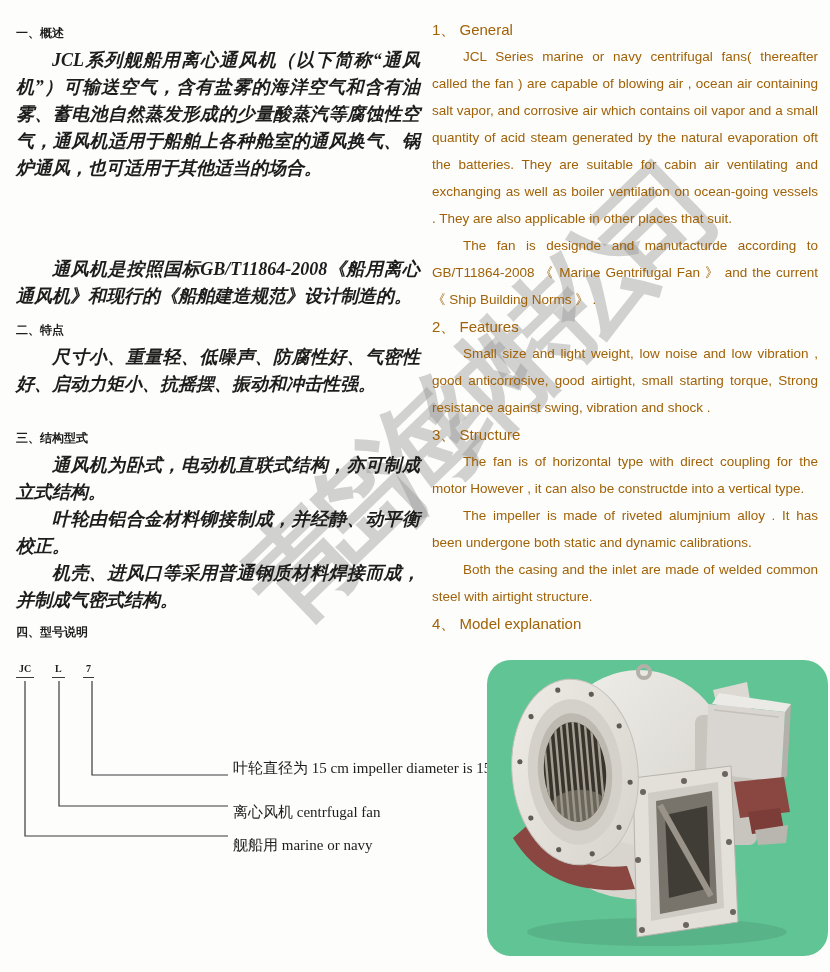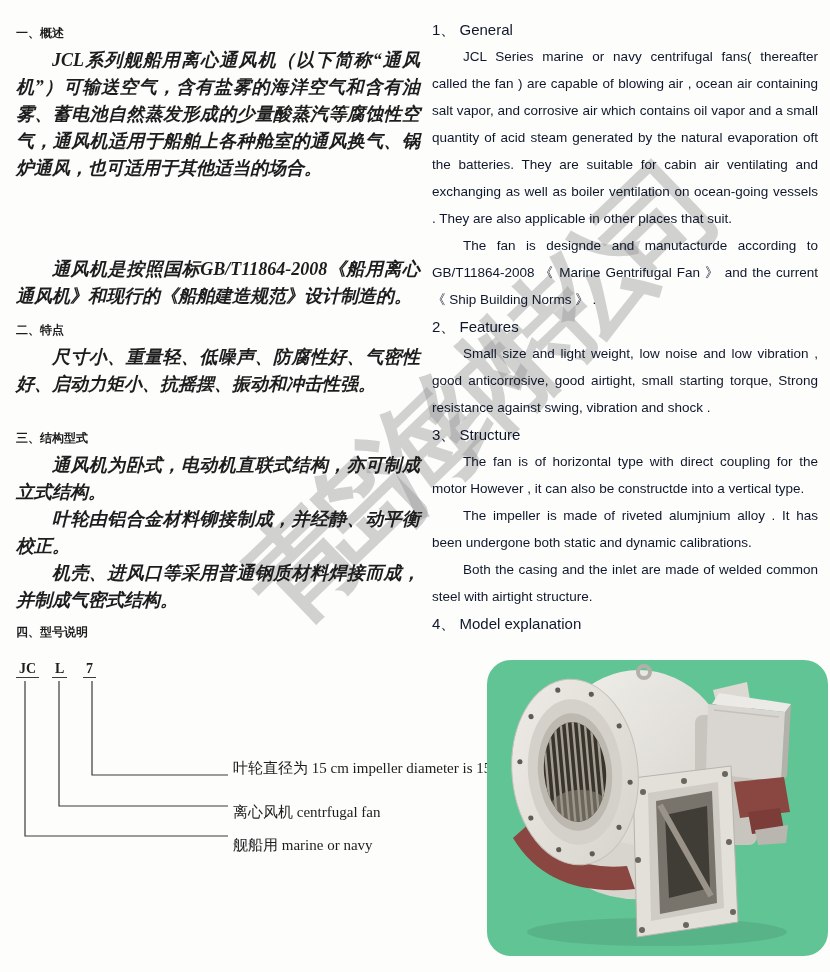--- a/index.html
+++ b/index.html
@@ -24,29 +24,29 @@
   .col-cn h3 { margin:0; font-size:12px; line-height:27px; }
   .col-cn p  { margin:0; text-indent:2em;font-style:italic; }
   #cn-p2 { margin-top:74px; }
   #cn-h2 { margin-top:7px; }
   #cn-h3 { margin-top:27px; }
   #cn-h4 { margin-top:5px; }
   
   .col-en {
     position:absolute; left:432px; top:16px; width:386px; z-index:1;
     font-family:"Liberation Sans", sans-serif;
-    font-size:13.5px; line-height:27px; text-align:justify; color:#0f172a;
+    font-size:13.5px; line-height:27px; text-align:justify; color:#a16207;
   }
   .col-en h4 { margin:0; font-size:15px; line-height:27px; font-weight:normal; }
   .col-en p  { margin:0; text-indent:2.3em; }
   
   .diagram { position:absolute; left:0; top:655px; width:482px; height:215px; z-index:1; }
   .diagram svg { position:absolute; left:0; top:0; }
   .code-label {
-    position:absolute; top:6px; font-size:14px; font-weight:bold;
+    position:absolute; top:6px; font-size:10px; font-weight:bold;
     border-bottom:1px solid #3a3a3a; padding:0 3px; line-height:16px;
   }
   #code-jc { left:16px; } #code-l { left:52px; } #code-15 { left:83px; }
   .callout {
     position:absolute; left:233px; font-size:15px; line-height:20px;
     white-space:nowrap; font-weight:normal;
   }
   #callout-0 { top:103px; } #callout-1 { top:147px; } #callout-2 { top:180px; }
   
   .photo {

